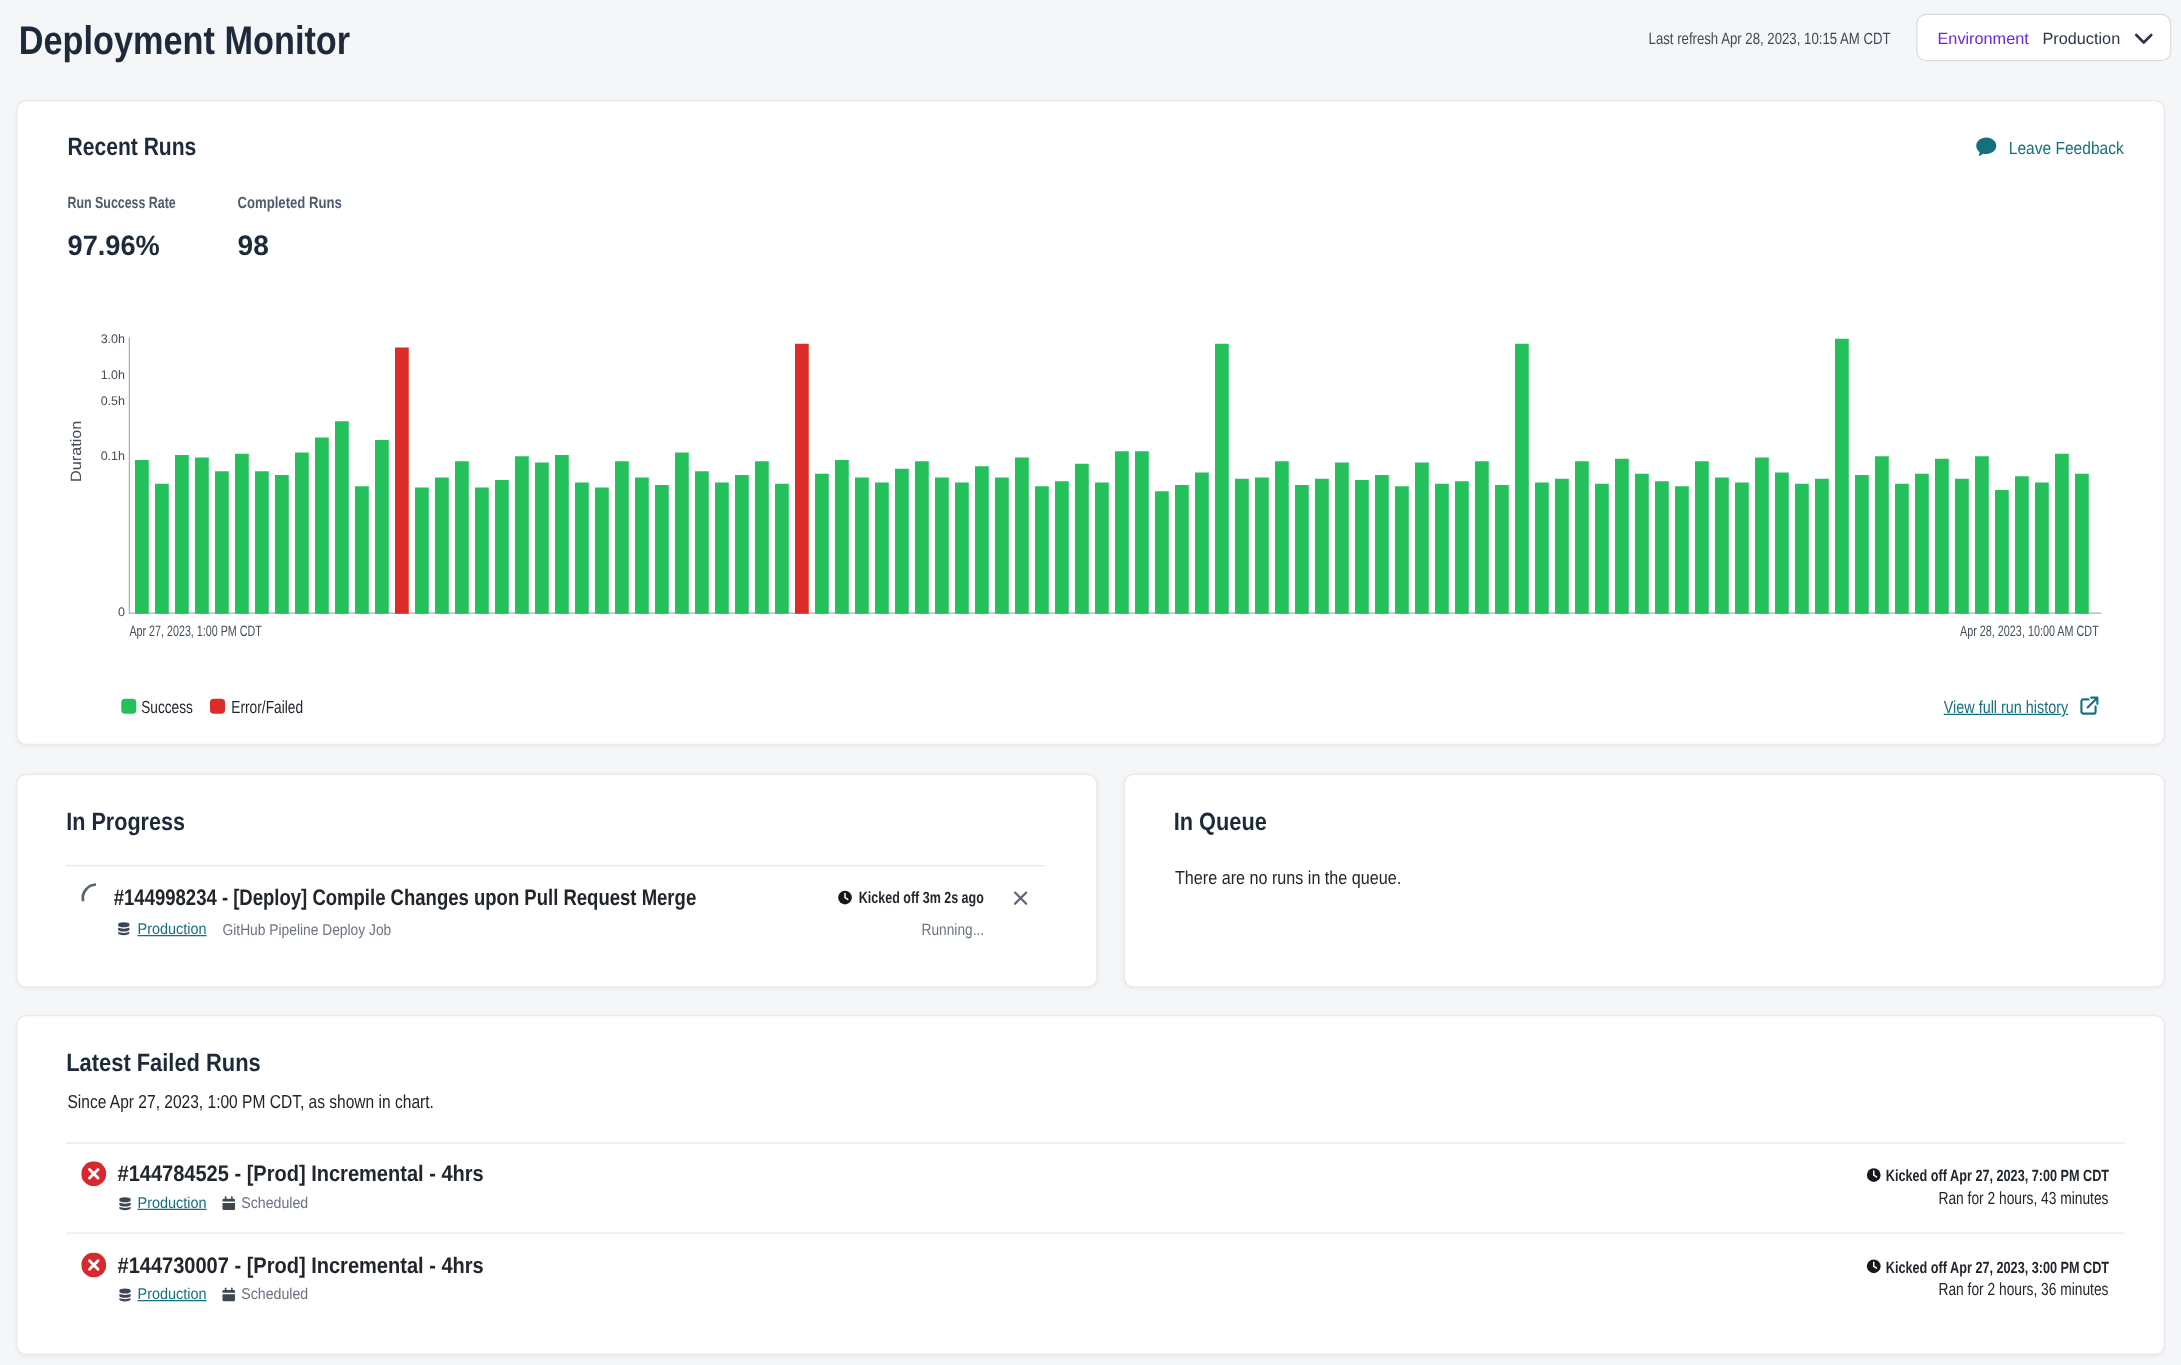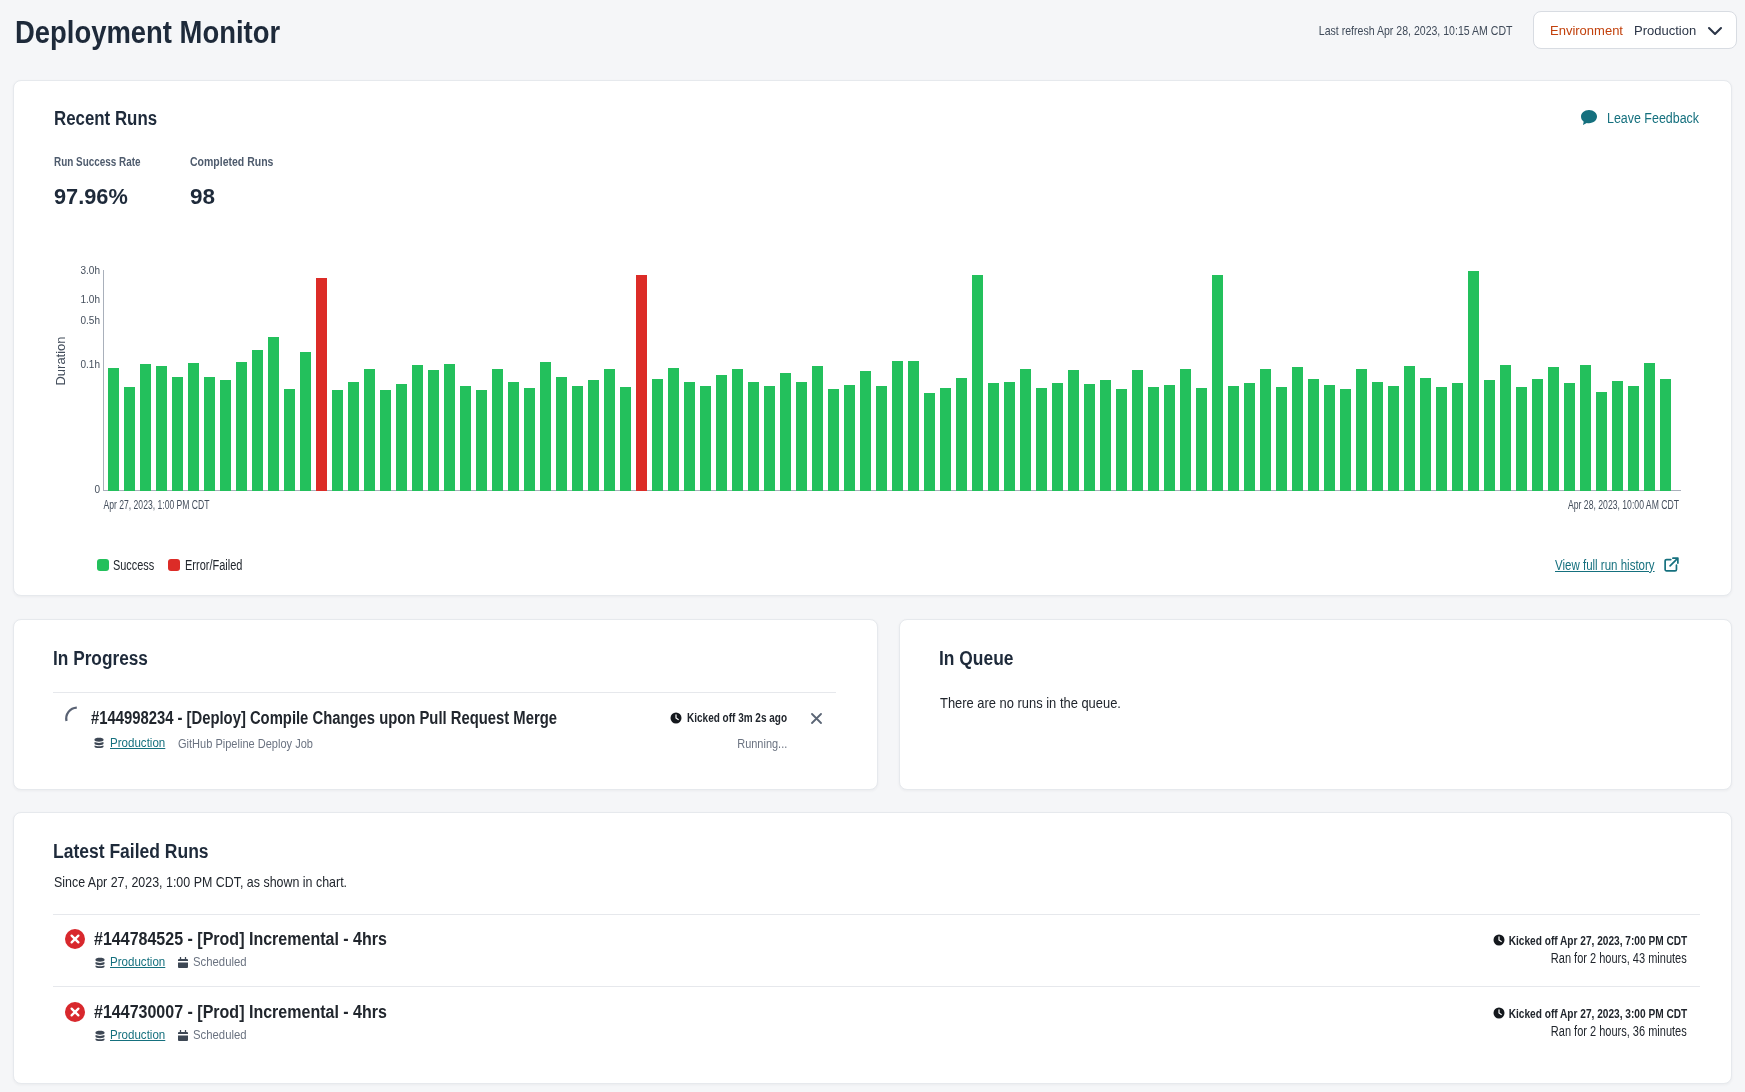--- a/index.html
+++ b/index.html
@@ -4,21 +4,21 @@
 * { margin:0; padding:0; box-sizing:border-box; }
 html,body { width:1745px; height:1092px; background:#f5f6f8; font-family:"Liberation Sans", sans-serif; position:relative; overflow:hidden; }
 .abs { position:absolute; white-space:nowrap; line-height:1; }
 .card { position:absolute; background:#fff; border:1px solid #e6e9ed; border-radius:8px; box-shadow:0 1px 3px rgba(30,40,55,0.05); }
 .hr { position:absolute; height:1px; background:#e6e8ec; }
 </style></head>
 <body>
 <div class="abs" style="left:15px;top:16px;font-size:32px;color:#1e2a3a;font-weight:bold;transform:scaleX(0.857);transform-origin:left top;">Deployment Monitor</div>
 <div class="abs" style="right:233px;top:24px;font-size:13px;color:#3f4a59;transform:scaleX(0.812);transform-origin:right top;">Last refresh Apr 28, 2023, 10:15 AM CDT</div>
 <div class="abs" style="left:1533px;top:11px;width:204px;height:38px;background:#fff;border:1px solid #d8dce2;border-radius:8px;"></div>
-<div class="abs" style="left:1550px;top:24px;font-size:13px;color:#c2410c;">Environment</div>
+<div class="abs" style="left:1550px;top:24px;font-size:13px;color:#6d28d9;">Environment</div>
 <div class="abs" style="left:1634px;top:24px;font-size:13px;color:#2c3648;">Production</div>
 <svg class="abs" style="left:1707px;top:26px;" width="16" height="10" viewBox="0 0 16 10">
     <path d="M2 2 L8 8 L14 2" fill="none" stroke="#2c3648" stroke-width="2.1" stroke-linecap="round" stroke-linejoin="round"></path>
   </svg>
 <div class="card" style="left:13px;top:80px;width:1719px;height:516px;"></div>
 <div class="abs" style="left:54px;top:108px;font-size:20px;color:#1e2a3a;font-weight:bold;transform:scaleX(0.843);transform-origin:left top;">Recent Runs</div>
 <svg class="abs" style="left:1580px;top:109px;" width="18" height="17" viewBox="0 0 18 17">
     <path d="M9 1 C4.3 1 1 4 1 7.6 C1 9.7 2 11.5 3.7 12.7 L3 16 L6.8 14 C7.5 14.1 8.2 14.2 9 14.2 C13.7 14.2 17 11.2 17 7.6 C17 4 13.7 1 9 1 Z" fill="#15707e"></path>
   </svg>
 <div class="abs" style="left:1607px;top:111px;font-size:14px;color:#15707e;transform:scaleX(0.889);transform-origin:left top;">Leave Feedback</div>

